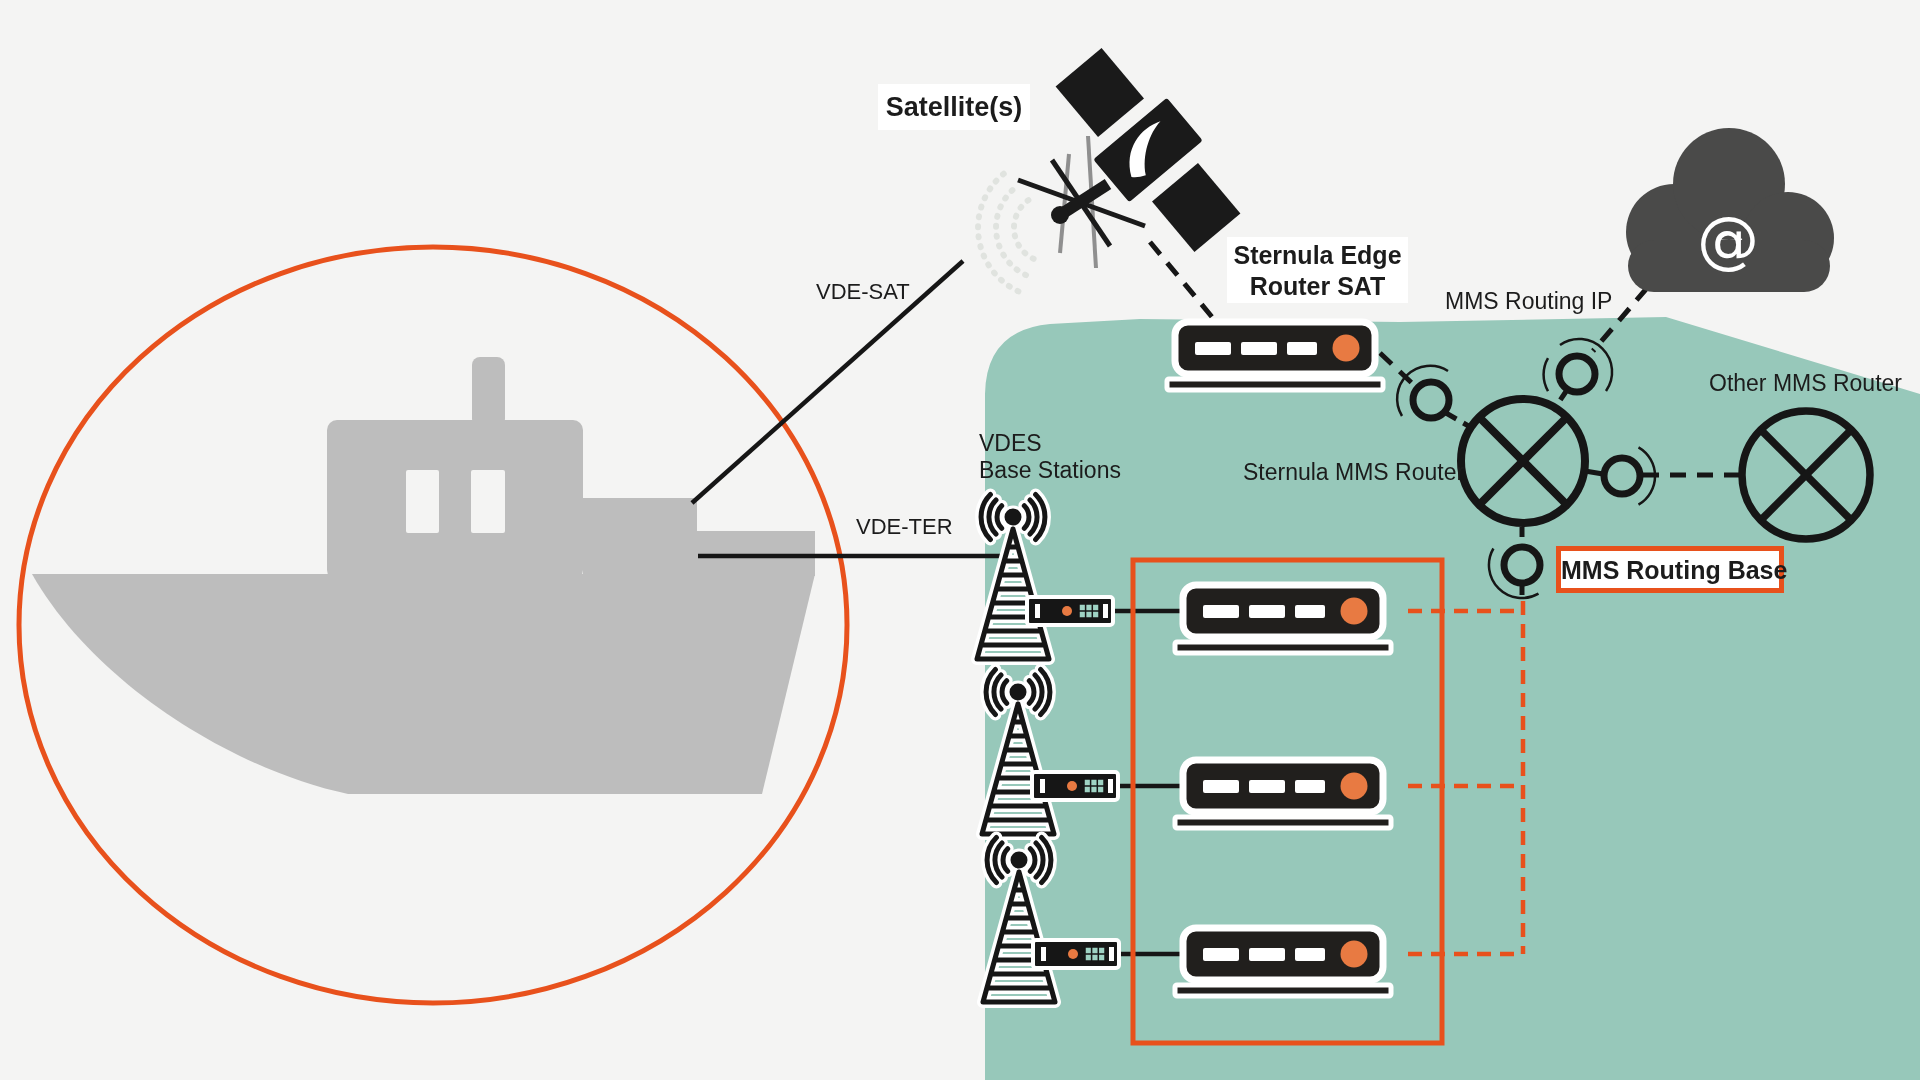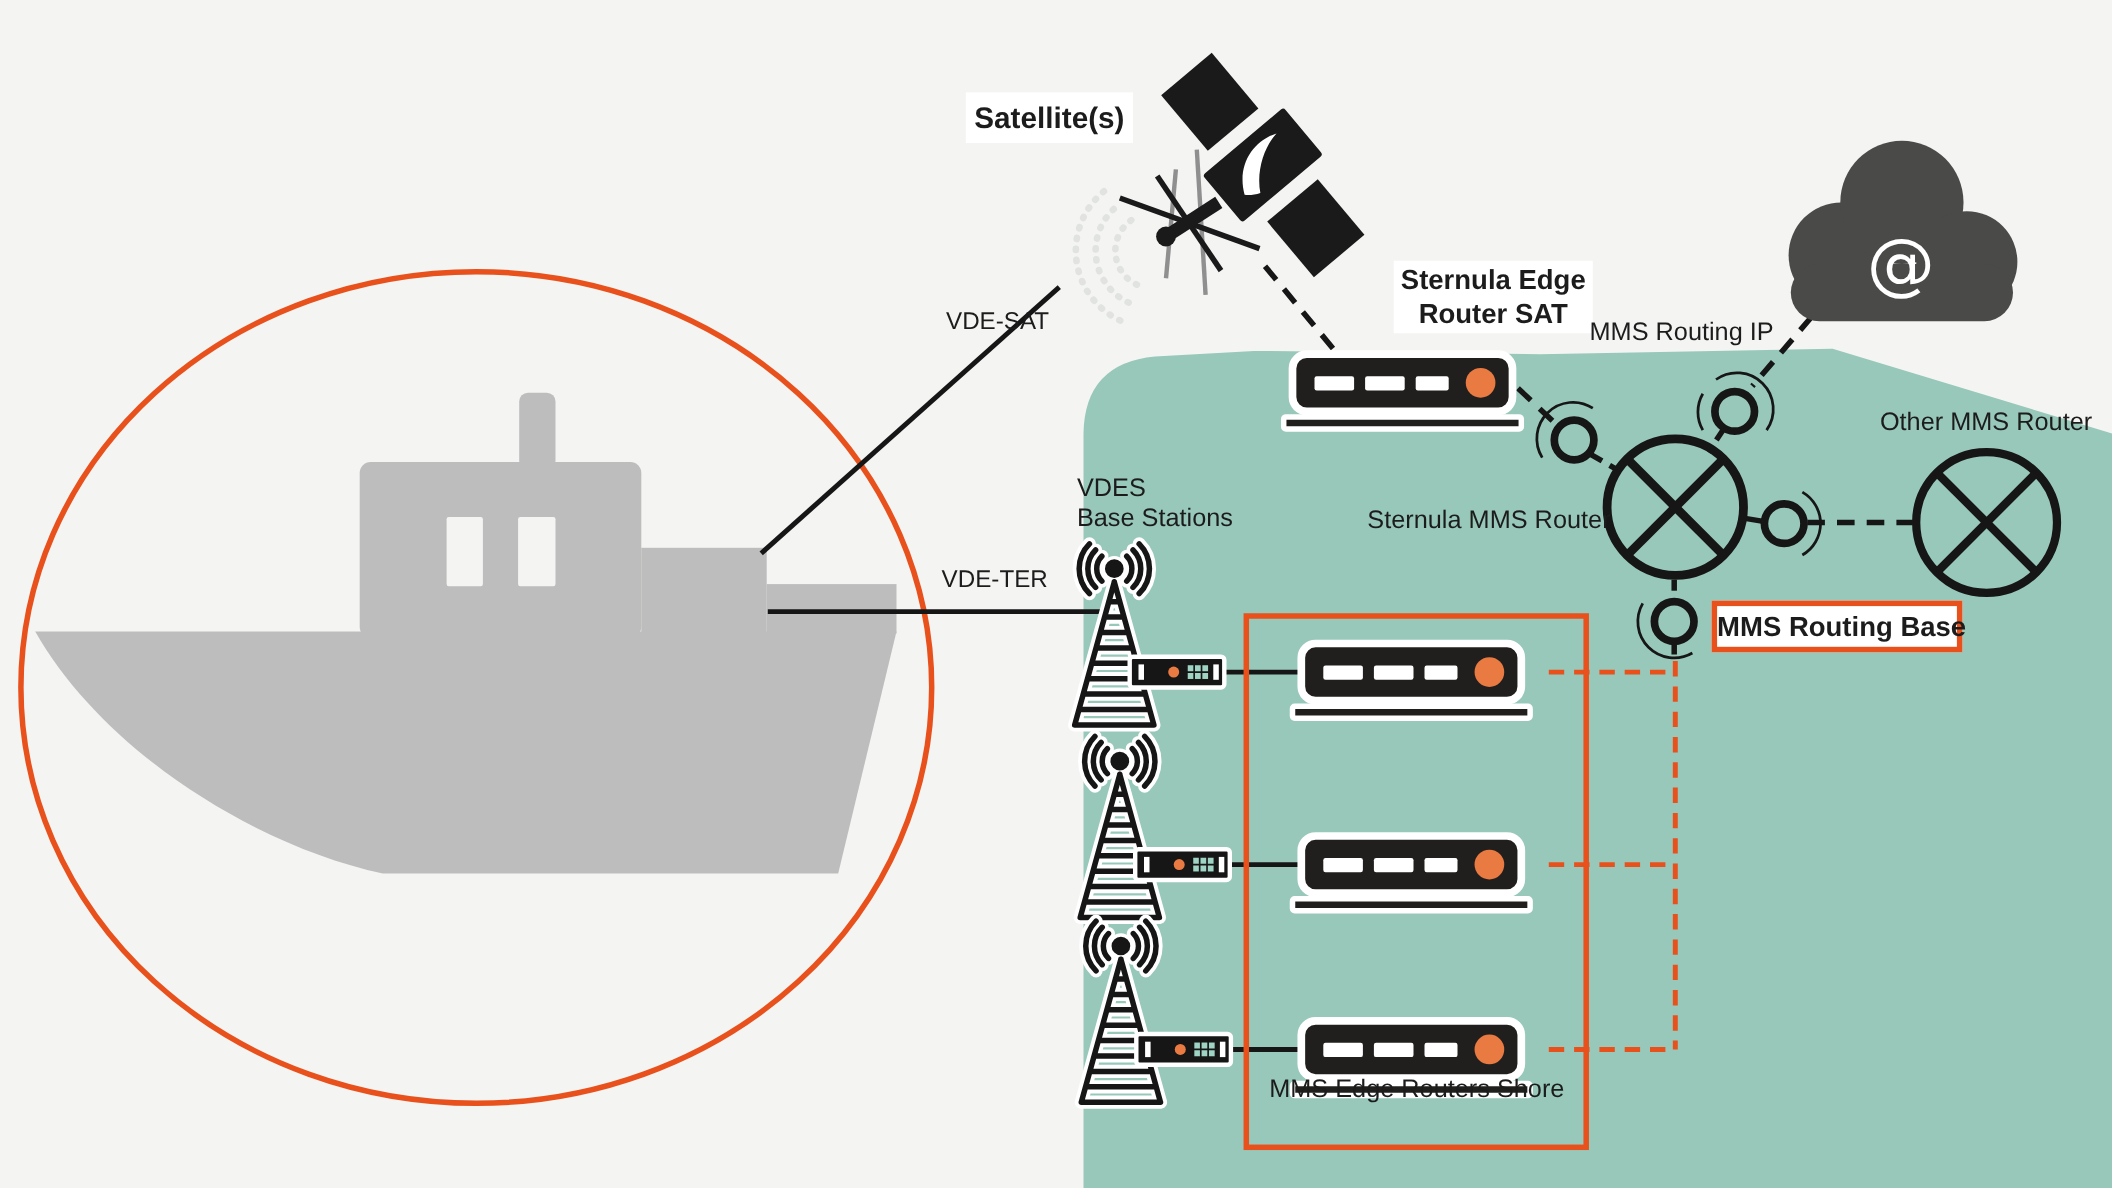--- a/index.html
+++ b/index.html
@@ -7,27 +7,27 @@
     position:relative;width:1920px;height:1080px;overflow:hidden;
     background:#f4f4f3;
     font-family:"Liberation Sans",sans-serif;
     color:#1c1c1c;
   }
   svg.diagram{position:absolute;left:0;top:0;}
   .lbl{position:absolute;white-space:nowrap;}
   .lbl-box{background:#ffffff;text-align:center;}
   .bold{font-weight:bold;}
   .satellites-label{left:878px;top:84px;width:152px;height:46px;line-height:46px;font-size:27px;}
-  .edge-router-sat-label{left:1227px;top:237px;width:181px;height:66px;font-size:25px;line-height:31px;padding-top:3px;box-sizing:border-box;margin-left:40px;}
+  .edge-router-sat-label{left:1227px;top:237px;width:181px;height:66px;font-size:25px;line-height:31px;padding-top:3px;box-sizing:border-box;}
   .mms-routing-ip-label{left:1445px;top:288px;width:162px;font-size:23px;text-align:center;}
   .other-mms-router-label{left:1709px;top:370px;width:192px;font-size:23px;}
   .sternula-mms-router-label{left:1243px;top:459px;width:202px;font-size:23px;text-align:right;}
   .mms-routing-shore-box{left:1556px;top:546px;width:228px;height:47px;border:5px solid #e8511c;box-sizing:border-box;font-size:25px;line-height:38px;}
   .vdes-label{left:979px;top:430px;width:150px;font-size:23px;line-height:27px;text-align:left;white-space:normal;}
-  .vde-sat-label{left:816px;top:279px;font-size:22px;margin-left:44px;}
+  .vde-sat-label{left:816px;top:279px;font-size:22px;}
   .vde-ter-label{left:856px;top:514px;font-size:22px;}
   .mms-edge-shore-label{left:1133px;top:976px;width:310px;font-size:23px;text-align:center;}
   .cloud-at{left:1692px;top:200px;width:72px;height:80px;font-size:62px;line-height:80px;text-align:center;color:#ffffff;font-family:"DejaVu Sans",sans-serif;}
 </style>
 </head>
 <body>
 
 <div class="canvas">
 
 <svg class="diagram" width="1920" height="1080" viewBox="0 0 1920 1080">
@@ -185,17 +185,16 @@
 
 <div class="lbl vdes-label">
   <div>VDES</div>
   <div>Base Stations</div>
 </div>
 
 <div class="lbl vde-sat-label">VDE-SAT</div>
 
 <div class="lbl vde-ter-label">VDE-TER</div>
 
-<div class="lbl mms-edge-shore-label">MMS Edge Routers Shore</div>
 
 <div class="lbl cloud-at">@</div>
 
 </div>
 
 </body></html>

